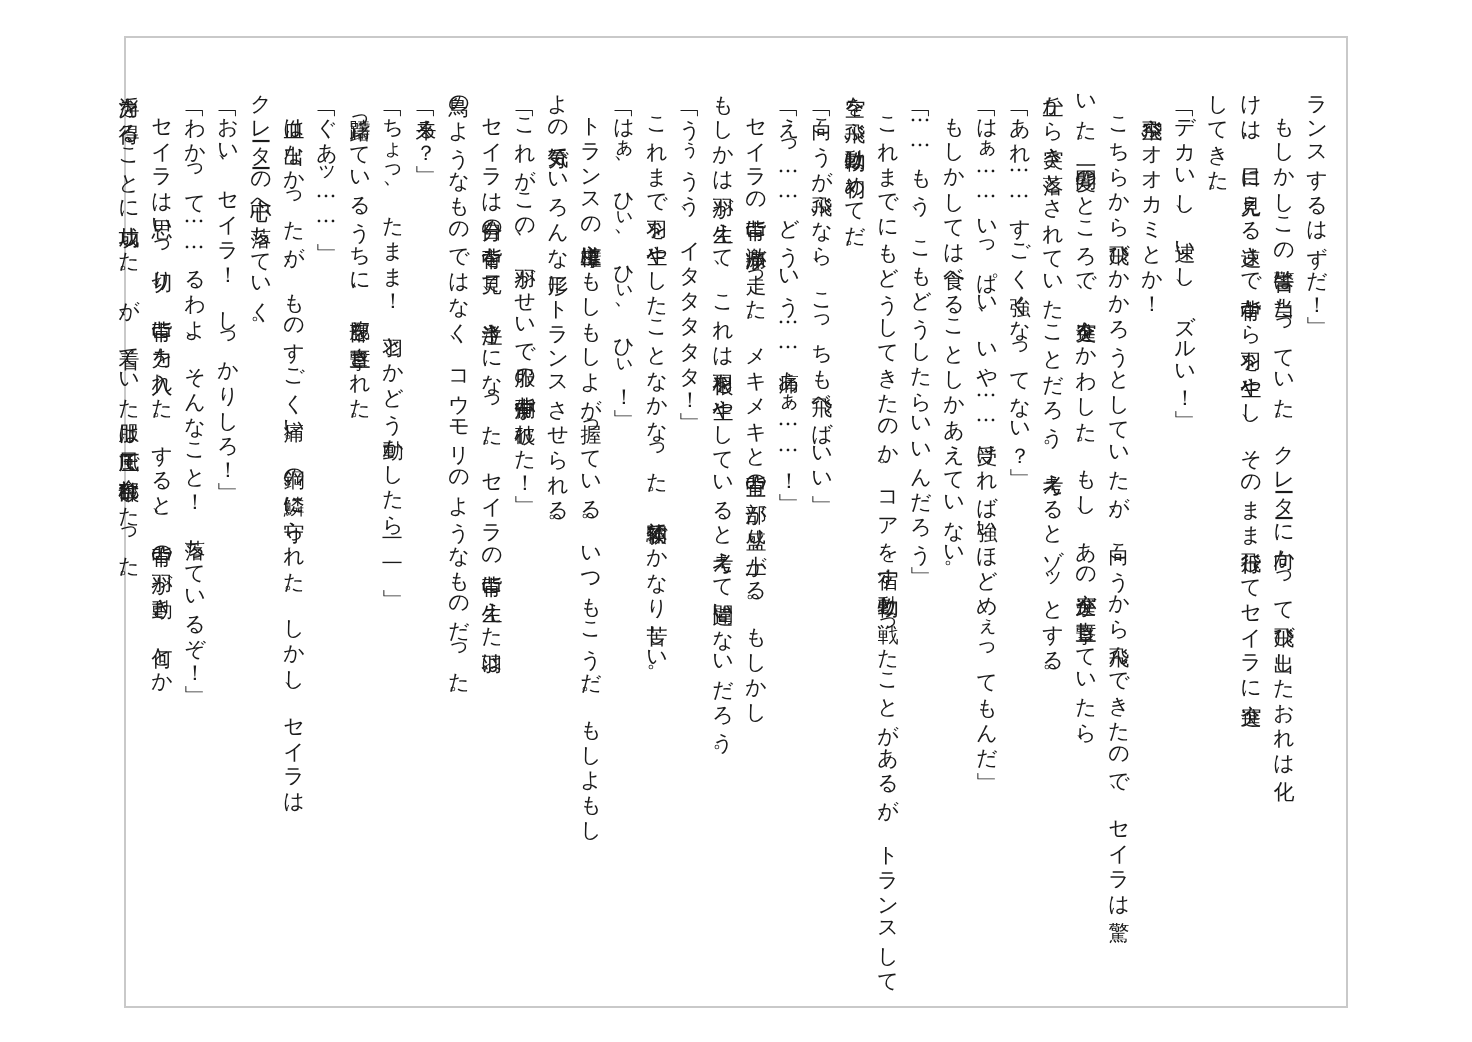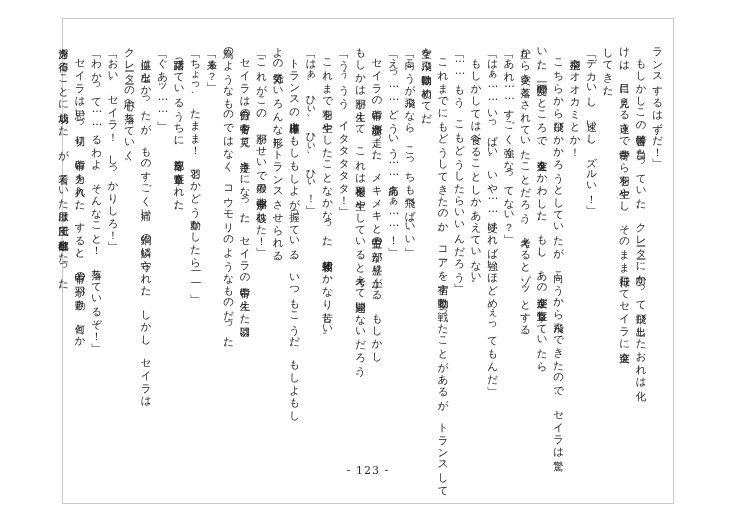--- a/index.html
+++ b/index.html
@@ -105,14 +105,13 @@
       <div class="vline">　躊躇っているうちに、腹部を直撃された。</div>
       <div class="vline indent">「ぐあッ……」</div>
       <div class="vline">　血は出なかったが、ものすごく痛い。鋼の鱗に守られた。しかし、セイラは</div>
       <div class="vline">クレーターの中心へ落ちていく。</div>
       <div class="vline indent">「おい、セイラ！　しっかりしろ！」</div>
       <div class="vline indent">「わかって……るわよ、そんなこと！　落ちているぞ！」</div>
       <div class="vline">　セイラは思いっ切り、背中に力を入れた。すると、背中の羽が動き、何とか</div>
       <div class="vline">浮力を得ることに成功した。が、着ていた服は風圧で全部破れたった。</div>
     </div>
 
-  <div id="page-number">- 123 -</div>
 </div>
 
 </body></html>

